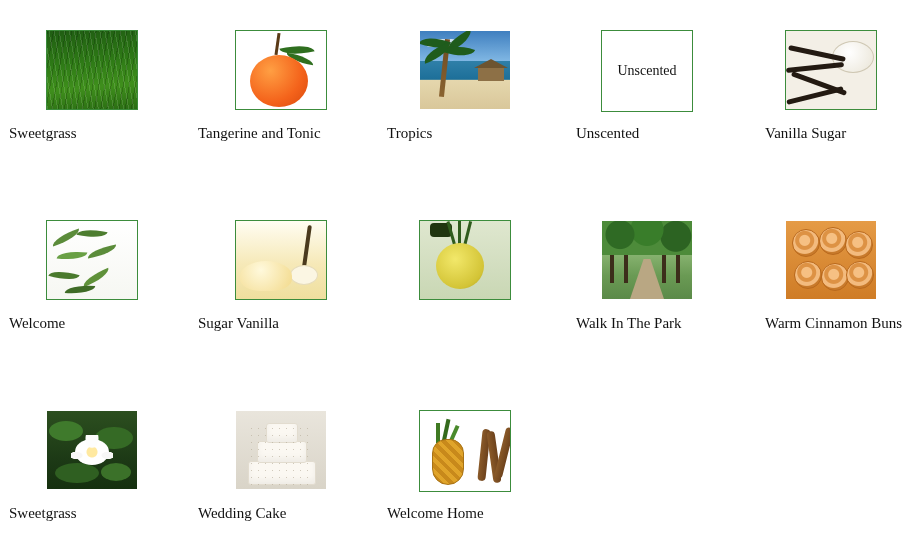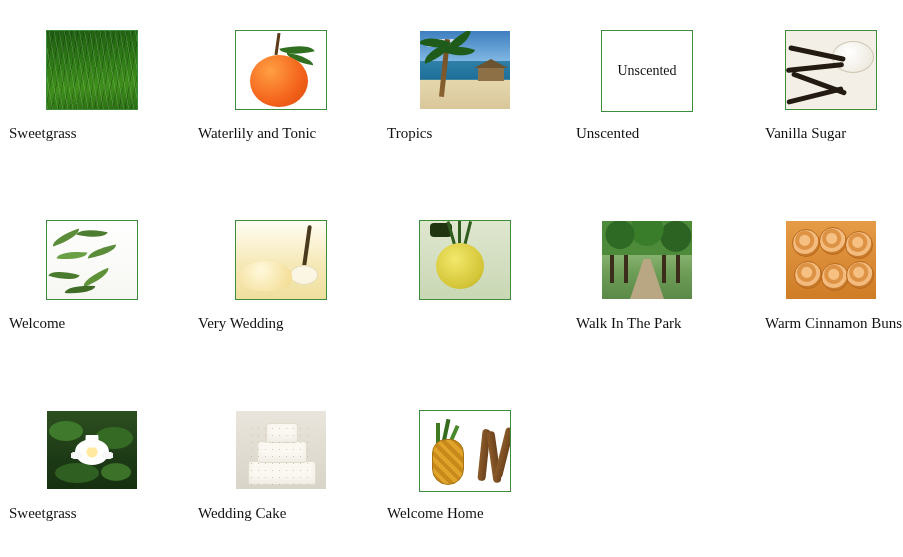--- a/index.html
+++ b/index.html
@@ -324,21 +324,21 @@
     <div class="thumb-wrap">
       <div class="thumb">
         <div class="art-tangerine">
           <div class="stem"></div>
             <div class="leaf l1"></div>
             <div class="leaf l2"></div>
             <div class="fruit"></div>
         </div>
       </div>
     </div>
-    <div class="caption">Waterlily and Tonic</div>
+    <div class="caption">Tangerine and Tonic</div>
   </div>
 
   <div class="cell col-2">
     <div class="thumb-wrap">
       <div class="thumb" style="border-color:transparent;">
         <div class="art-tropics">
           <div class="sky-cloud"></div>
           <div class="trunk"></div>
           <div class="frond f1"></div>
             <div class="frond f2"></div>
@@ -397,21 +397,21 @@
   <div class="cell col-1">
     <div class="thumb-wrap">
       <div class="thumb">
         <div class="art-very-vanilla">
           <div class="pod"></div>
             <div class="petal"></div>
             <div class="cream"></div>
         </div>
       </div>
     </div>
-    <div class="caption">Very Wedding</div>
+    <div class="caption">Sugar Vanilla</div>
   </div>
 
   <div class="cell col-2">
     <div class="thumb-wrap">
       <div class="thumb">
         <div class="art-vetiver">
           <div class="dark"></div>
           <div class="blade d1"></div>
             <div class="blade d2"></div>
             <div class="blade d3"></div>

